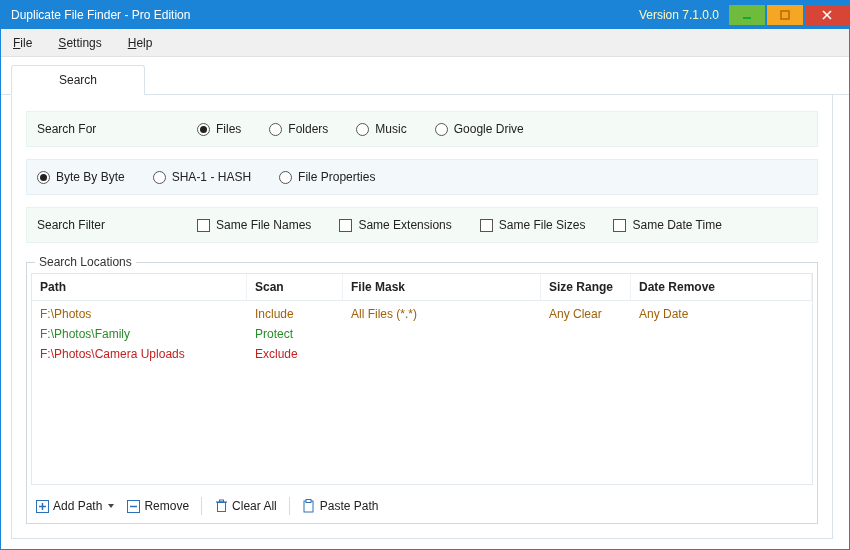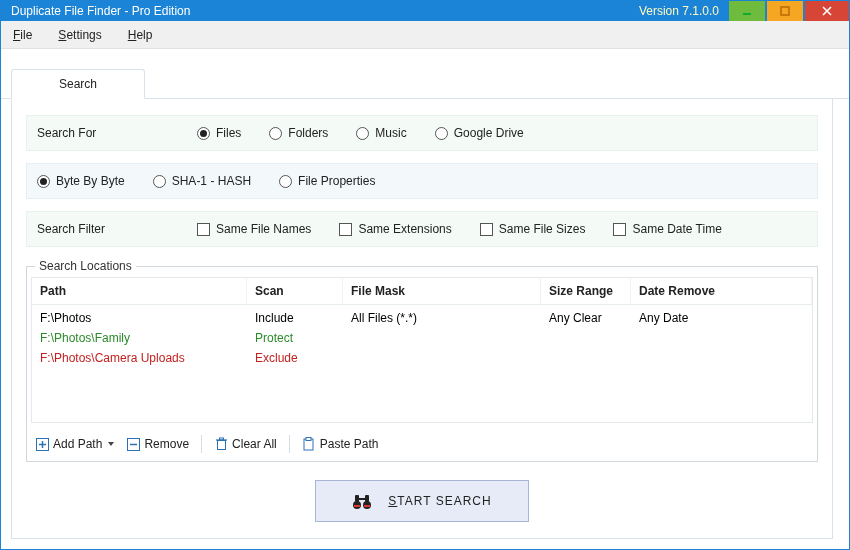--- a/index.html
+++ b/index.html
@@ -1,29 +1,29 @@
 <!DOCTYPE html>
 <html><head>
 <meta charset="utf-8">
 <style>
   *{box-sizing:border-box;margin:0;padding:0;font-family:"Segoe UI",Tahoma,sans-serif;font-size:12px;color:#222}
   body{background:#fff}
   .window{width:850px;height:550px;border:1px solid #1c84d6;display:flex;flex-direction:column;background:#fff;overflow:hidden}
-  .titlebar{background:#1c84d6;height:20px;display:flex;align-items:center;color:#fff;padding-left:10px}
+  .titlebar{background:#1c84d6;height:28px;display:flex;align-items:center;color:#fff;padding-left:10px}
   .titlebar .title{flex:1;color:#fff;font-size:12px}
   .titlebar .version{color:#fef9c3;margin-right:8px;font-size:12px}
   .winbtn{width:36px;height:20px;display:flex;align-items:center;justify-content:center;margin-left:2px;cursor:pointer}
   .win-min{background:#6fbb3d}
   .win-max{background:#f5a623}
   .win-close{background:#d64536;width:44px}
   .winbtn svg{display:block}
   .menubar{height:28px;background:#f0f0f0;border-bottom:1px solid #e1e1e1;display:flex;align-items:center;padding:0 6px;gap:14px}
   .menubar span{padding:4px 6px;cursor:pointer}
   .menubar span u{text-decoration:underline}
-  .tabstrip{position:relative;height:30px;margin-top:20px}
+  .tabstrip{position:relative;height:30px;margin-top:8px}
   .tab{position:absolute;left:10px;top:0;height:30px;width:134px;border:1px solid #d7e2ea;border-bottom:1px solid #fff;background:#fff;display:flex;align-items:center;justify-content:center;border-top-left-radius:3px;border-top-right-radius:3px;z-index:2;font-size:12px}
   .tabstrip::after{content:"";position:absolute;left:0;right:0;bottom:0;height:1px;background:#d7e2ea;z-index:1}
   .panel{border:1px solid #d7e2ea;border-top:none;margin:0 16px 10px 10px;flex:1;display:flex;flex-direction:column;padding:16px 14px 14px 14px;gap:12px}
   .optionrow{display:flex;align-items:center;height:36px;background:#f4fbf7;border:1px solid #e8f2ec;padding:0 10px}
   .optionrow.alt{background:#f3f8fb;border-color:#e5eef4}
   .rowlabel{width:160px;font-size:12px}
   .opts{display:flex;gap:28px;align-items:center}
   .radio{display:flex;align-items:center;gap:6px;cursor:pointer;font-size:12px}
   .radio.sel .rlabel{font-weight:400}
   .rbox{width:13px;height:13px;border:1px solid #555;border-radius:50%;position:relative;background:#fff}
@@ -32,21 +32,21 @@
   .cbox{width:13px;height:13px;border:1px solid #555;background:#fff}
   fieldset.locs{border:1px solid #cfd8dd;padding:0;position:relative;display:flex;flex-direction:column;flex:1}
   fieldset.locs legend{margin-left:8px;padding:0 4px;font-size:12px;color:#333}
   .tablewrap{flex:1;margin:4px;border:1px solid #e2e8ec;background:#fff;overflow:hidden;display:flex;flex-direction:column}
   .thead{display:flex;background:#fff;border-bottom:1px solid #e7ecef}
   .th{padding:6px 8px;font-weight:600;font-size:12px;border-right:1px solid #eef2f5}
   .c-path{width:215px}.c-scan{width:96px}.c-mask{width:198px}.c-size{width:90px}.c-date{flex:1}
   .tbody{padding:3px 0}
   .tr{display:flex}
   .td{padding:3px 8px;font-size:12px}
-  .tr.include .td{color:#000000}
+  .tr.include .td{color:#a16207}
   .tr.exclude .td{color:#c42020}
   .tr.protect .td{color:#2a8b2a}
   .locbtns{display:flex;align-items:center;gap:8px;padding:8px 6px}
   .tbtn{display:flex;align-items:center;gap:4px;cursor:pointer;padding:2px 2px}
   .tbtn .lbl{}
   .sep{width:1px;height:18px;background:#d5dde2;margin:0 2px}
   .iconbox{width:14px;height:14px;display:inline-flex;align-items:center;justify-content:center}
   .startwrap{display:flex;justify-content:center;padding:6px 0 2px 0}
   .startbtn{display:flex;align-items:center;justify-content:center;gap:16px;width:214px;height:42px;border:1px solid #a7b5d6;background:#e7ebf7;cursor:pointer}
   .startbtn .lbl{letter-spacing:1px;font-size:12px}
@@ -226,32 +226,16 @@
               <svg width="13" height="14">
                 <rect x="2" y="2" width="9" height="11" fill="none" stroke="#2a71b8"></rect>
                 <rect x="4" y="0.5" width="5" height="3" fill="#fff" stroke="#2a71b8"></rect>
               </svg>
             </span>
           <span class="lbl">Paste Path</span>
         </div>
       </div>
     </fieldset>
 
-    <div class="startwrap">
-      <div class="startbtn">
-        <span class="iconbox" style="width:20px;height:20px">
-          <svg width="20" height="18">
-              <circle cx="5" cy="13" r="4" fill="#222"></circle>
-              <circle cx="15" cy="13" r="4" fill="#222"></circle>
-              <rect x="3" y="3" width="4" height="7" rx="1" fill="#222"></rect>
-              <rect x="13" y="3" width="4" height="7" rx="1" fill="#222"></rect>
-              <rect x="7" y="6" width="6" height="2" fill="#222"></rect>
-              <rect x="2" y="13" width="6" height="2" fill="#d33"></rect>
-              <rect x="12" y="13" width="6" height="2" fill="#d33"></rect>
-            </svg>
-        </span>
-        <span class="lbl"><u>S</u>TART SEARCH</span>
-      </div>
-    </div>
 
   </div>
 
 </div>
 
 </body></html>

